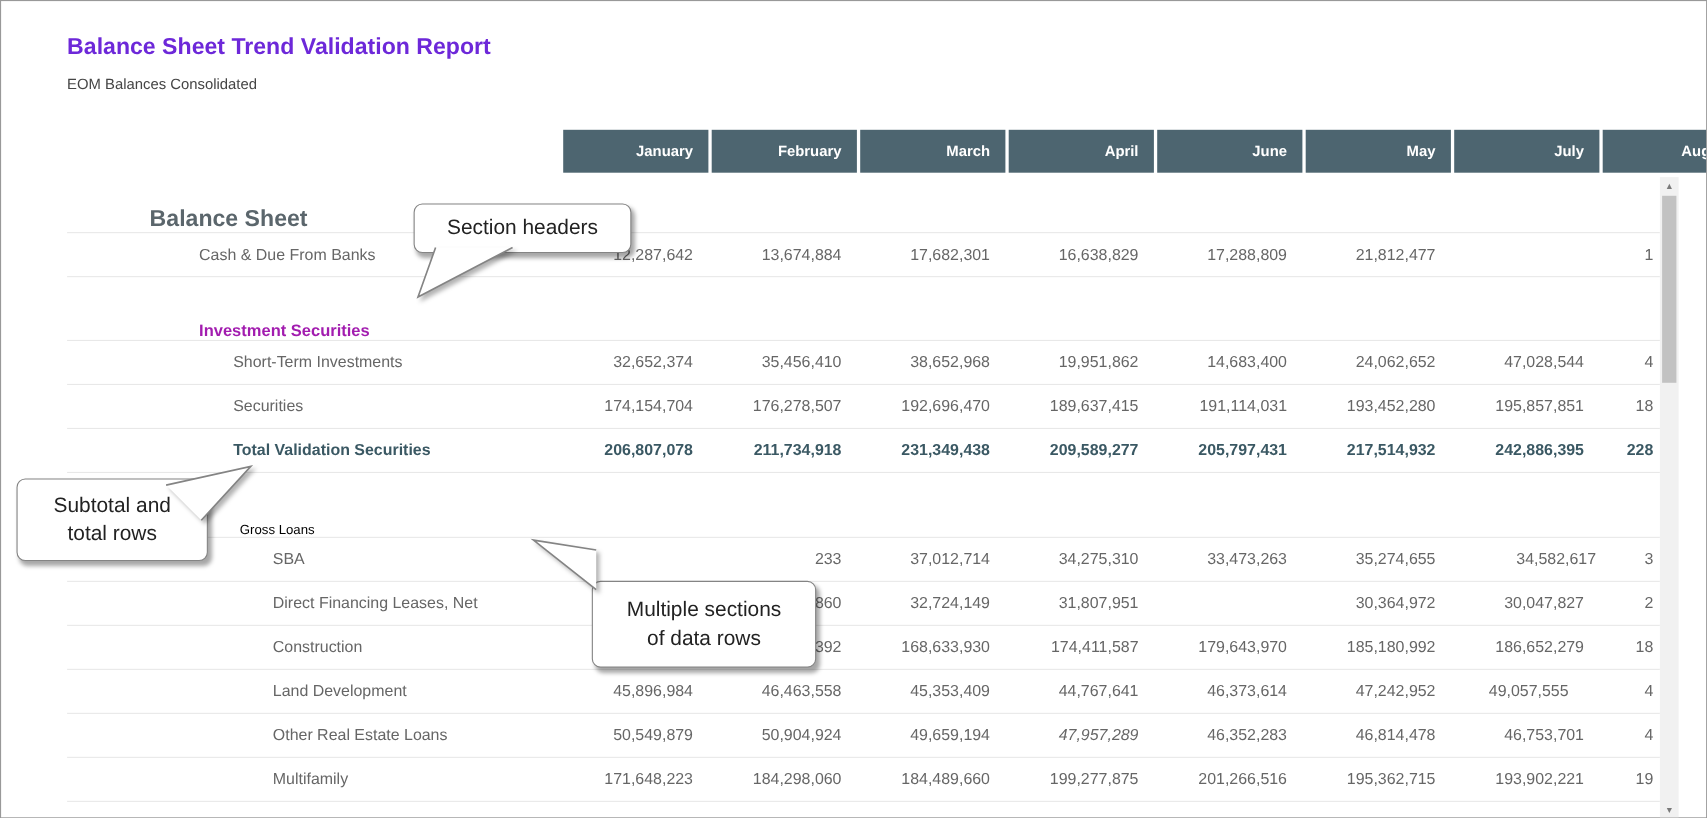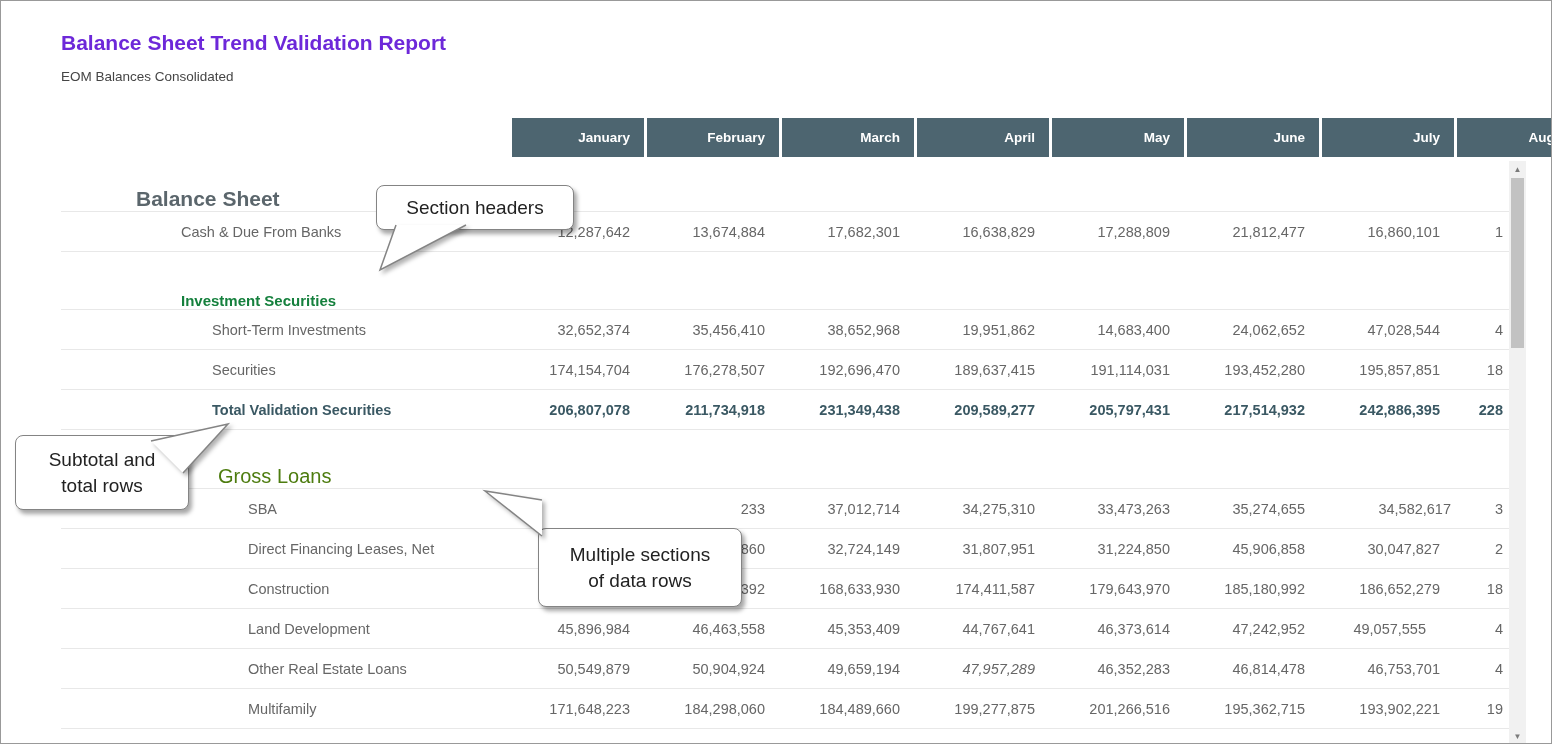--- a/index.html
+++ b/index.html
@@ -23,23 +23,23 @@
   .row{position:relative;border-bottom:1px solid #e8e8e8;}
   .row.title{height:54px;}
   .row.section{height:57px;}
   .row.section-plain{height:58px;}
   .row.data,.row.total{height:39px;}
   .rlabel{position:absolute;top:0;height:100%;display:flex;align-items:center;
     font-size:14.5px;color:#666;white-space:nowrap;}
   .row.title .rlabel{left:75px;align-items:flex-end;padding-bottom:8px;
     font-size:21px;font-weight:bold;color:#5b666c;}
   .row.section .rlabel{align-items:flex-end;padding-bottom:9px;
-    font-size:15px;font-weight:bold;color:#15803d;}
+    font-size:15px;font-weight:bold;color:#a21caf;}
   .row.section-plain .rlabel{align-items:flex-end;padding-bottom:10px;
-    font-size:20px;color:#4d7c0f;}
+    font-size:12px;color:#000000;}
   .row.total .rlabel,.row.total .val{font-weight:bold;color:#3a5863;}
   .i-l1{left:120px;} .i-l2{left:151px;} .i-l2b{left:157px;} .i-l3{left:187px;}
   .val{position:absolute;top:0;height:100%;display:flex;align-items:center;
     justify-content:flex-end;padding-right:14px;box-sizing:border-box;
     font-size:14.5px;color:#666;white-space:nowrap;}
   .val.last{padding-right:0;}
   
   #sbar{position:absolute;left:1508px;top:160px;width:17px;height:584px;background:#f1f1f1;}
   #sbar .arrow{position:absolute;left:0;width:17px;height:15px;text-align:center;
     font-size:8px;color:#7a7a7a;line-height:15px;}
@@ -64,39 +64,38 @@
 <div id="page">
 
   <div class="rtitle">Balance Sheet Trend Validation Report</div>
   <div class="rsub">EOM Balances Consolidated</div>
 
   <div class="hrow" id="hrow">
       <div class="hcell">January</div>
       <div class="hcell">February</div>
       <div class="hcell">March</div>
       <div class="hcell">April</div>
+      <div class="hcell">June</div>
       <div class="hcell">May</div>
-      <div class="hcell">June</div>
       <div class="hcell">July</div>
       <div class="hcell">August</div>
     </div>
 
   <div id="tbody">
       <div class="row title">
         <div class="rlabel i-l1">Balance Sheet</div>
       </div>
       <div class="row data">
         <div class="rlabel i-l1">Cash &amp; Due From Banks</div>
         <div class="val" style="left: 451px; width: 132px;">12,287,642</div>
         <div class="val" style="left: 586px; width: 132px;">13,674,884</div>
         <div class="val" style="left: 721px; width: 132px;">17,682,301</div>
         <div class="val" style="left: 856px; width: 132px;">16,638,829</div>
         <div class="val" style="left: 991px; width: 132px;">17,288,809</div>
         <div class="val" style="left: 1126px; width: 132px;">21,812,477</div>
-        <div class="val" style="left: 1261px; width: 132px;">16,860,101</div>
         <div class="val last" style="left: 1396px; width: 46px;">1</div>
       </div>
       <div class="row section">
         <div class="rlabel i-l1">Investment Securities</div>
       </div>
       <div class="row data">
         <div class="rlabel i-l2">Short-Term Investments</div>
         <div class="val" style="left: 451px; width: 132px;">32,652,374</div>
         <div class="val" style="left: 586px; width: 132px;">35,456,410</div>
         <div class="val" style="left: 721px; width: 132px;">38,652,968</div>
@@ -140,22 +139,21 @@
         <div class="val" style="left: 1126px; width: 132px;">35,274,655</div>
         <div class="val" style="left: 1272px; width: 132px;">34,582,617</div>
         <div class="val last" style="left: 1396px; width: 46px;">3</div>
       </div>
       <div class="row data">
         <div class="rlabel i-l3">Direct Financing Leases, Net</div>
         <div class="val" style="left: 451px; width: 132px;">32,158,900</div>
         <div class="val" style="left: 586px; width: 132px;">31,926,860</div>
         <div class="val" style="left: 721px; width: 132px;">32,724,149</div>
         <div class="val" style="left: 856px; width: 132px;">31,807,951</div>
-        <div class="val" style="left: 991px; width: 132px;">31,224,850</div>
-        <div class="val" style="left: 1126px; width: 132px;">45,906,858</div>
+        <div class="val" style="left: 1126px; width: 132px;">30,364,972</div>
         <div class="val" style="left: 1261px; width: 132px;">30,047,827</div>
         <div class="val last" style="left: 1396px; width: 46px;">2</div>
       </div>
       <div class="row data">
         <div class="rlabel i-l3">Construction</div>
         <div class="val" style="left: 451px; width: 132px;">159,889,124</div>
         <div class="val" style="left: 586px; width: 132px;">161,869,392</div>
         <div class="val" style="left: 721px; width: 132px;">168,633,930</div>
         <div class="val" style="left: 856px; width: 132px;">174,411,587</div>
         <div class="val" style="left: 991px; width: 132px;">179,643,970</div>

